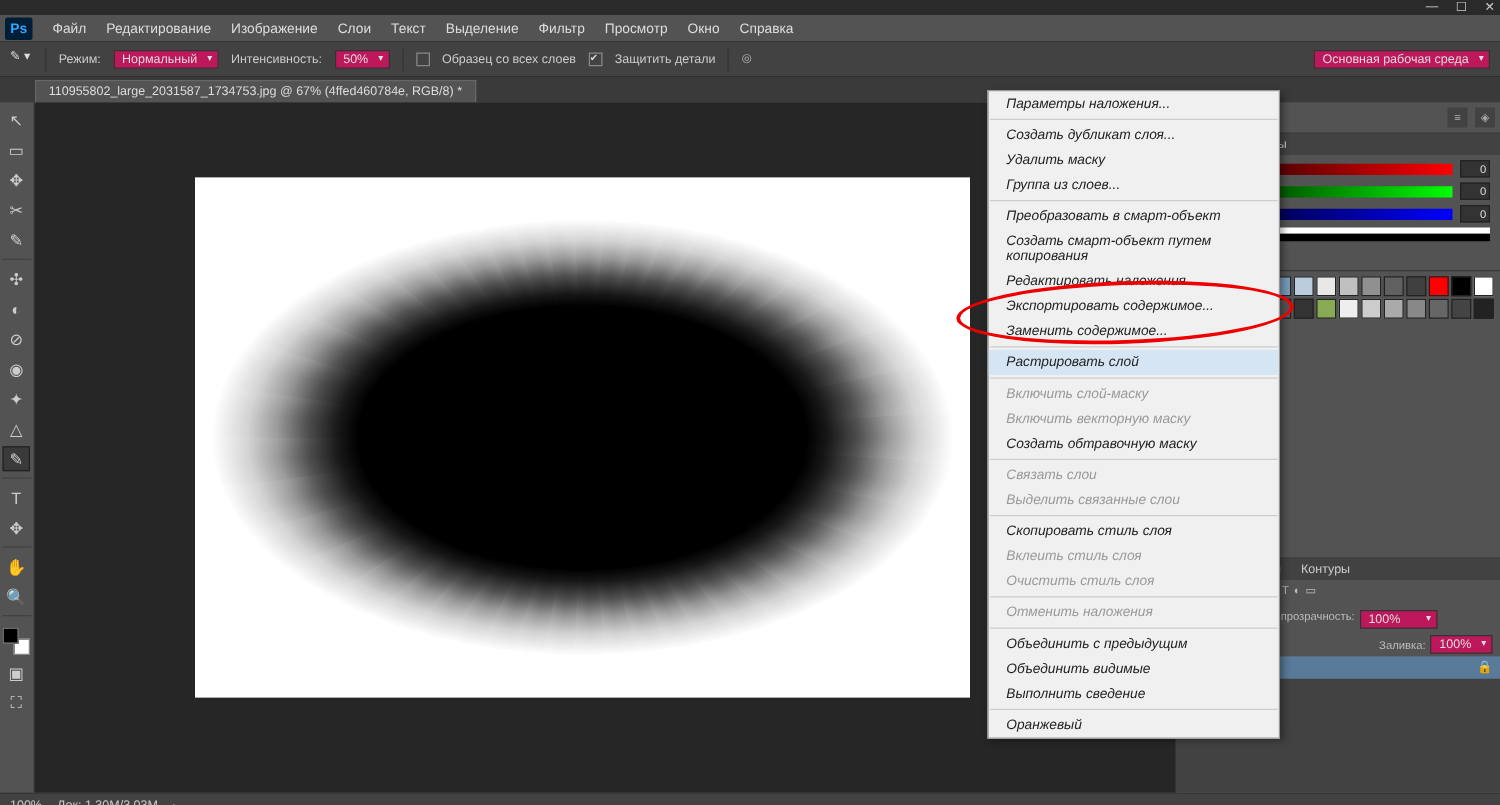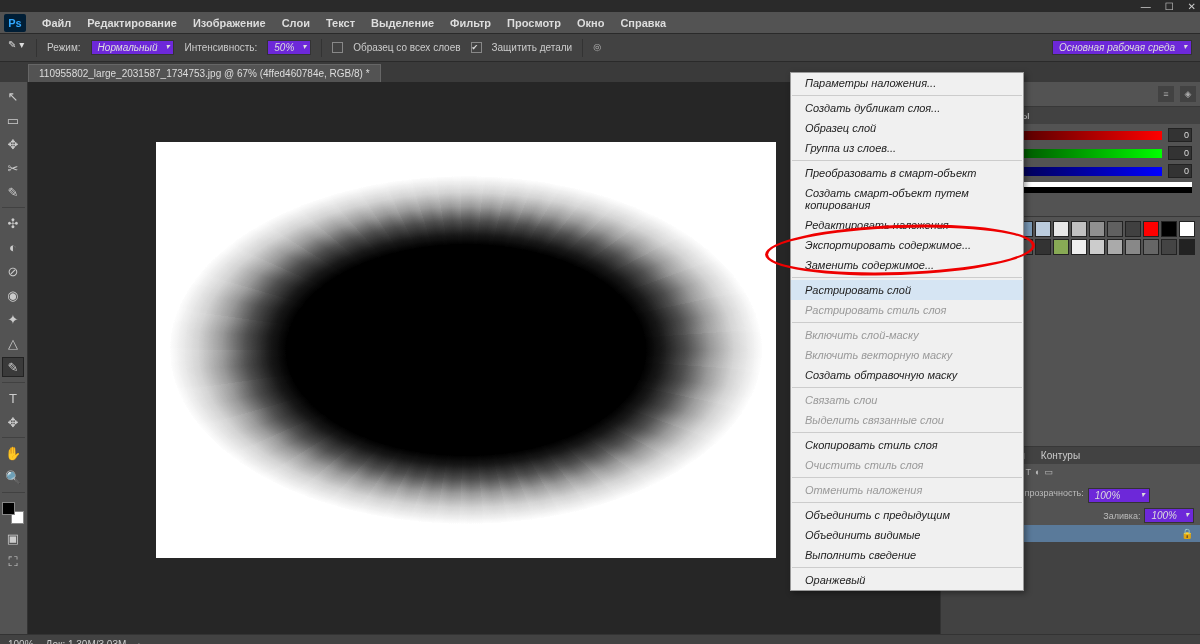--- a/index.html
+++ b/index.html
@@ -5,25 +5,25 @@
   * { box-sizing: border-box; margin: 0; padding: 0; font-family: Tahoma, Arial, sans-serif; }
   body { width: 1200px; height: 644px; background: #535353; overflow: hidden; position: relative; }
   
   .titlebar { height: 12px; background: #2a2a2a; display: flex; align-items: center; justify-content: space-between; padding: 0 4px; }
   .titlebar-left { display: flex; align-items: center; gap: 2px; }
   .win-controls { display: flex; gap: 14px; color: #ccc; font-size: 10px; }
   .win-btn { cursor: pointer; }
   
   .menubar { height: 22px; background: #535353; display: flex; align-items: center; padding-left: 4px; gap: 16px; font-size: 11px; color: #ddd; border-bottom: 1px solid #2a2a2a; }
   .menubar .ps-logo2 { width: 22px; height: 18px; background: #001e36; color: #31a8ff; font-size: 11px; font-weight: bold; display: flex; align-items: center; justify-content: center; border-radius: 2px; }
-  .menu-item { cursor: pointer; font-weight: bold; }
+  .menu-item { cursor: pointer; }
   
   .options-bar { height: 28px; background: #424242; display: flex; align-items: center; padding: 0 8px; gap: 10px; font-size: 10px; color: #ccc; border-bottom: 1px solid #2a2a2a; }
   .options-bar .tool-icon { width: 18px; height: 18px; color: #ddd; }
-  .opt-dropdown { background: #6d28d9; border: 1px solid #333; padding: 1px 16px 1px 6px; font-size: 10px; color: #ddd; position: relative; font-style: italic; }
+  .opt-dropdown { background: #be185d; border: 1px solid #333; padding: 1px 16px 1px 6px; font-size: 10px; color: #ddd; position: relative; }
   .opt-dropdown::after { content: "▾"; position: absolute; right: 4px; font-size: 8px; }
   .checkbox { width: 11px; height: 11px; border: 1px solid #888; display: inline-block; vertical-align: middle; }
   .checkbox.checked::after { content: "✔"; font-size: 8px; color: #ddd; position: relative; top: -2px; }
   .workspace-select { margin-left: auto; }
   
   .tabbar { height: 20px; background: #3a3a3a; display: flex; align-items: flex-end; padding-left: 28px; font-size: 10px; }
   .doc-tab { background: #535353; color: #ddd; padding: 3px 10px; border-top: 1px solid #666; border-left: 1px solid #666; border-right: 1px solid #666; }
   
   .main { display: flex; height: 552px; }
   
@@ -260,40 +260,40 @@
         </div>
       </div>
     </div>
   </div>
 </div>
 
 <div class="context-menu" id="ctx">
     <div class="ctx-item">Параметры наложения...</div>
     <div class="ctx-sep"></div>
     <div class="ctx-item">Создать дубликат слоя...</div>
-    <div class="ctx-item">Образец слой</div>
+    <div class="ctx-item">Удалить маску</div>
     <div class="ctx-item">Группа из слоев...</div>
     <div class="ctx-sep"></div>
     <div class="ctx-item">Преобразовать в смарт-объект</div>
     <div class="ctx-item">Создать смарт-объект путем копирования</div>
     <div class="ctx-item">Редактировать наложения</div>
     <div class="ctx-item">Экспортировать содержимое...</div>
     <div class="ctx-item">Заменить содержимое...</div>
     <div class="ctx-sep"></div>
     <div class="ctx-item highlight">Растрировать слой</div>
-    <div class="ctx-item disabled">Растрировать стиль слоя</div>
     <div class="ctx-sep"></div>
     <div class="ctx-item disabled">Включить слой-маску</div>
     <div class="ctx-item disabled">Включить векторную маску</div>
     <div class="ctx-item">Создать обтравочную маску</div>
     <div class="ctx-sep"></div>
     <div class="ctx-item disabled">Связать слои</div>
     <div class="ctx-item disabled">Выделить связанные слои</div>
     <div class="ctx-sep"></div>
     <div class="ctx-item">Скопировать стиль слоя</div>
+    <div class="ctx-item disabled">Вклеить стиль слоя</div>
     <div class="ctx-item disabled">Очистить стиль слоя</div>
     <div class="ctx-sep"></div>
     <div class="ctx-item disabled">Отменить наложения</div>
     <div class="ctx-sep"></div>
     <div class="ctx-item">Объединить с предыдущим</div>
     <div class="ctx-item">Объединить видимые</div>
     <div class="ctx-item">Выполнить сведение</div>
     <div class="ctx-sep"></div>
     <div class="ctx-item">Оранжевый</div>
   </div>

